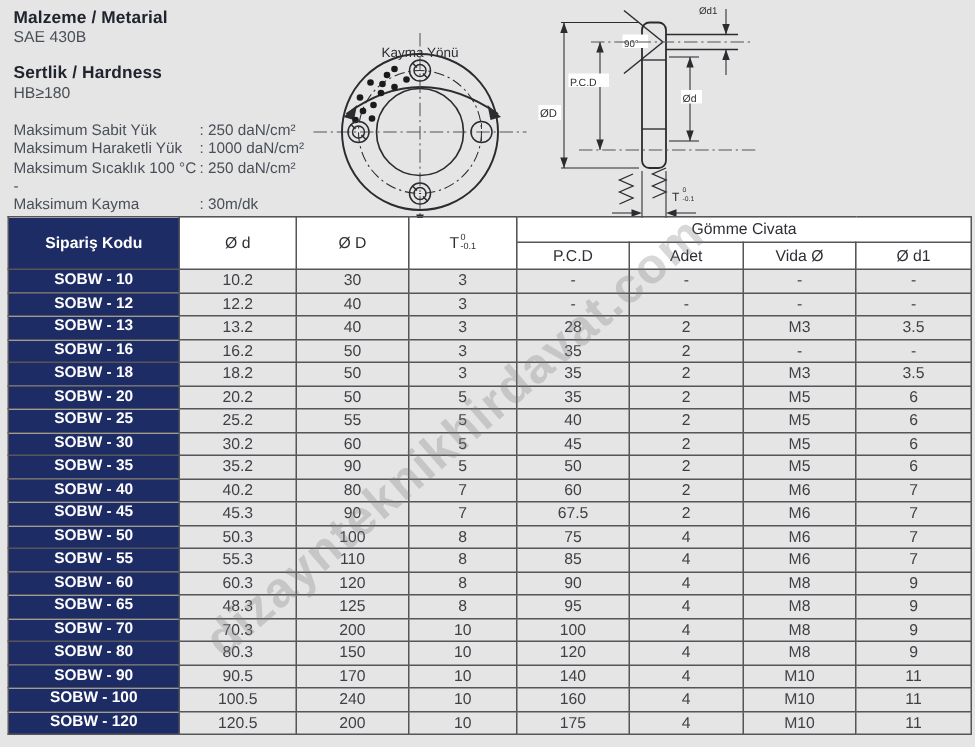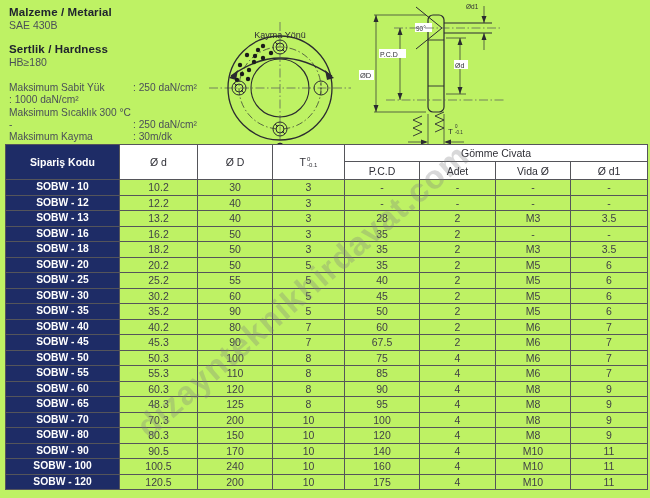--- a/index.html
+++ b/index.html
@@ -1,23 +1,23 @@
 <!DOCTYPE html>
 <html><head>
 <meta charset="utf-8">
 <style>
   html,body{margin:0;padding:0;background:#fff;}
-  #page{position:relative;width:650px;height:498px;background:#bef264;overflow:hidden;
+  #page{position:relative;width:650px;height:498px;background:#e5e5e5;overflow:hidden;
         font-family:"Liberation Sans",sans-serif;color:#3c3c44;}
   
   .mat{position:absolute;left:9px;top:6px;width:210px;}
   .mat h3{margin:0 0 1px 0;font-size:11.5px;font-weight:bold;color:#20242e;letter-spacing:.1px;}
   .mat .val{font-size:10.5px;color:#4a4f58;margin-bottom:12px;}
   .specs{margin-top:14px;}
-  .spec-row{display:flex;font-size:10.2px;color:#4a4f58;line-height:12.3px;align-items:flex-end;}
+  .spec-row{display:flex;font-size:10.2px;color:#4a4f58;line-height:12.3px;}
   .spec-row .lbl{width:124px;}
   .spec-row .v{white-space:nowrap;}
   
   .drw{position:absolute;}
   svg text{font-family:"Liberation Sans",sans-serif;fill:#2d2d33;}
   
   .wm{position:absolute;left:58px;top:272px;width:490px;text-align:center;
       font-size:33px;font-weight:bold;letter-spacing:1px;color:rgba(125,125,130,.30);
       transform:rotate(-41deg);pointer-events:none;z-index:5;}
   
@@ -42,24 +42,25 @@
     <h3>Malzeme / Metarial</h3>
     <div class="val">SAE 430B</div>
     <h3>Sertlik / Hardness</h3>
     <div class="val">HB≥180</div>
     <div class="specs">
       <div class="spec-row">
         <span class="lbl">Maksimum Sabit Yük</span>
         <span class="v">: 250 daN/cm²</span>
       </div>
       <div class="spec-row">
+        <span class="lbl">Maksimum Haraketli Yük</span>
         <span class="v">: 1000 daN/cm²</span>
       </div>
       <div class="spec-row">
-        <span class="lbl">Maksimum Sıcaklık 300 °C -</span>
+        <span class="lbl">Maksimum Sıcaklık 100 °C -</span>
         <span class="v">: 250 daN/cm²</span>
       </div>
       <div class="spec-row">
         <span class="lbl">Maksimum Kayma</span>
         <span class="v">: 30m/dk</span>
       </div>
     </div>
   </div>
 
   <svg class="drw" style="left:205px;top:12px;" width="150" height="140" viewBox="0 0 150 140">

